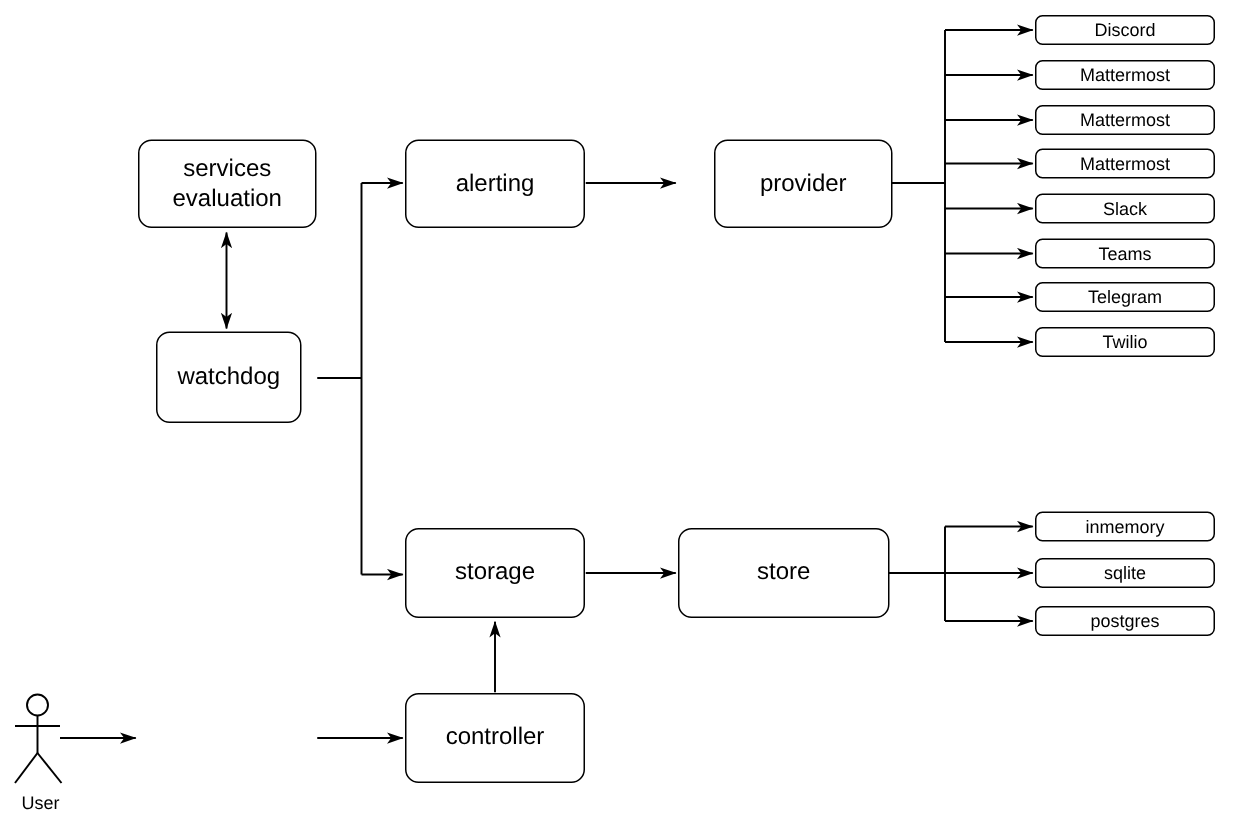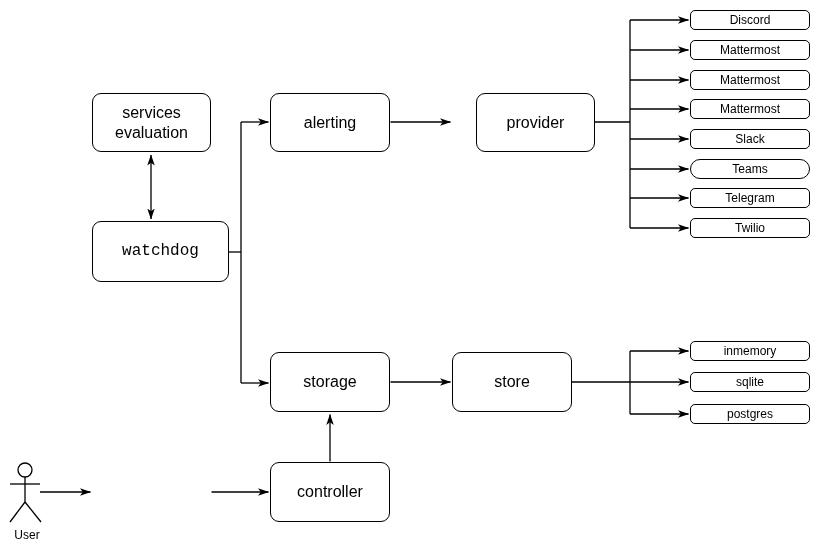--- a/index.html
+++ b/index.html
@@ -117,37 +117,37 @@
         <path d="M 25 502 L 10 522"></path>
         <path d="M 25 502 L 41 522"></path>
       </g>
     </g>
   </svg>
 
   <div class="node" style="left:92px; top:93px; width:119px; height:59px;">
     <span>services evaluation</span>
   </div>
 
-  <div class="node" style="left:92px; top:221px; width:137px; height:61px;font-family:Liberation Mono, monospace;">
+  <div class="node" style="left:104px; top:221px; width:97px; height:61px;">
     <span>watchdog</span>
   </div>
 
   <div class="node" style="left:270px; top:93px; width:120px; height:59px;">
     <span>alerting</span>
   </div>
 
   <div class="node" style="left:452px; top:93px; width:119px; height:59px;margin-left:24px;">
     <span>provider</span>
   </div>
 
   <div class="node" style="left:270px; top:352px; width:120px; height:60px;">
     <span>storage</span>
   </div>
 
-  <div class="node" style="left:452px; top:352px; width:120px; height:60px;">
+  <div class="node" style="left:452px; top:352px; width:141px; height:60px;">
     <span>store</span>
   </div>
 
 
   <div class="node" style="left:270px; top:462px; width:120px; height:60px;">
     <span>controller</span>
   </div>
 
   <div class="leaf" style="left:690px; top:10px;">
     <span>Discord</span>
@@ -157,21 +157,21 @@
   </div>
   <div class="leaf" style="left:690px; top:70px;">
     <span>Mattermost</span>
   </div>
   <div class="leaf" style="left:690px; top:99px;">
     <span>Mattermost</span>
   </div>
   <div class="leaf" style="left:690px; top:129px;">
     <span>Slack</span>
   </div>
-  <div class="leaf" style="left:690px; top:159px;border-radius:10px;">
+  <div class="leaf" style="left:690px; top:159px;">
     <span>Teams</span>
   </div>
   <div class="leaf" style="left:690px; top:188px;">
     <span>Telegram</span>
   </div>
   <div class="leaf" style="left:690px; top:218px;">
     <span>Twilio</span>
   </div>
 
   <div class="leaf" style="left:690px; top:341px;">

